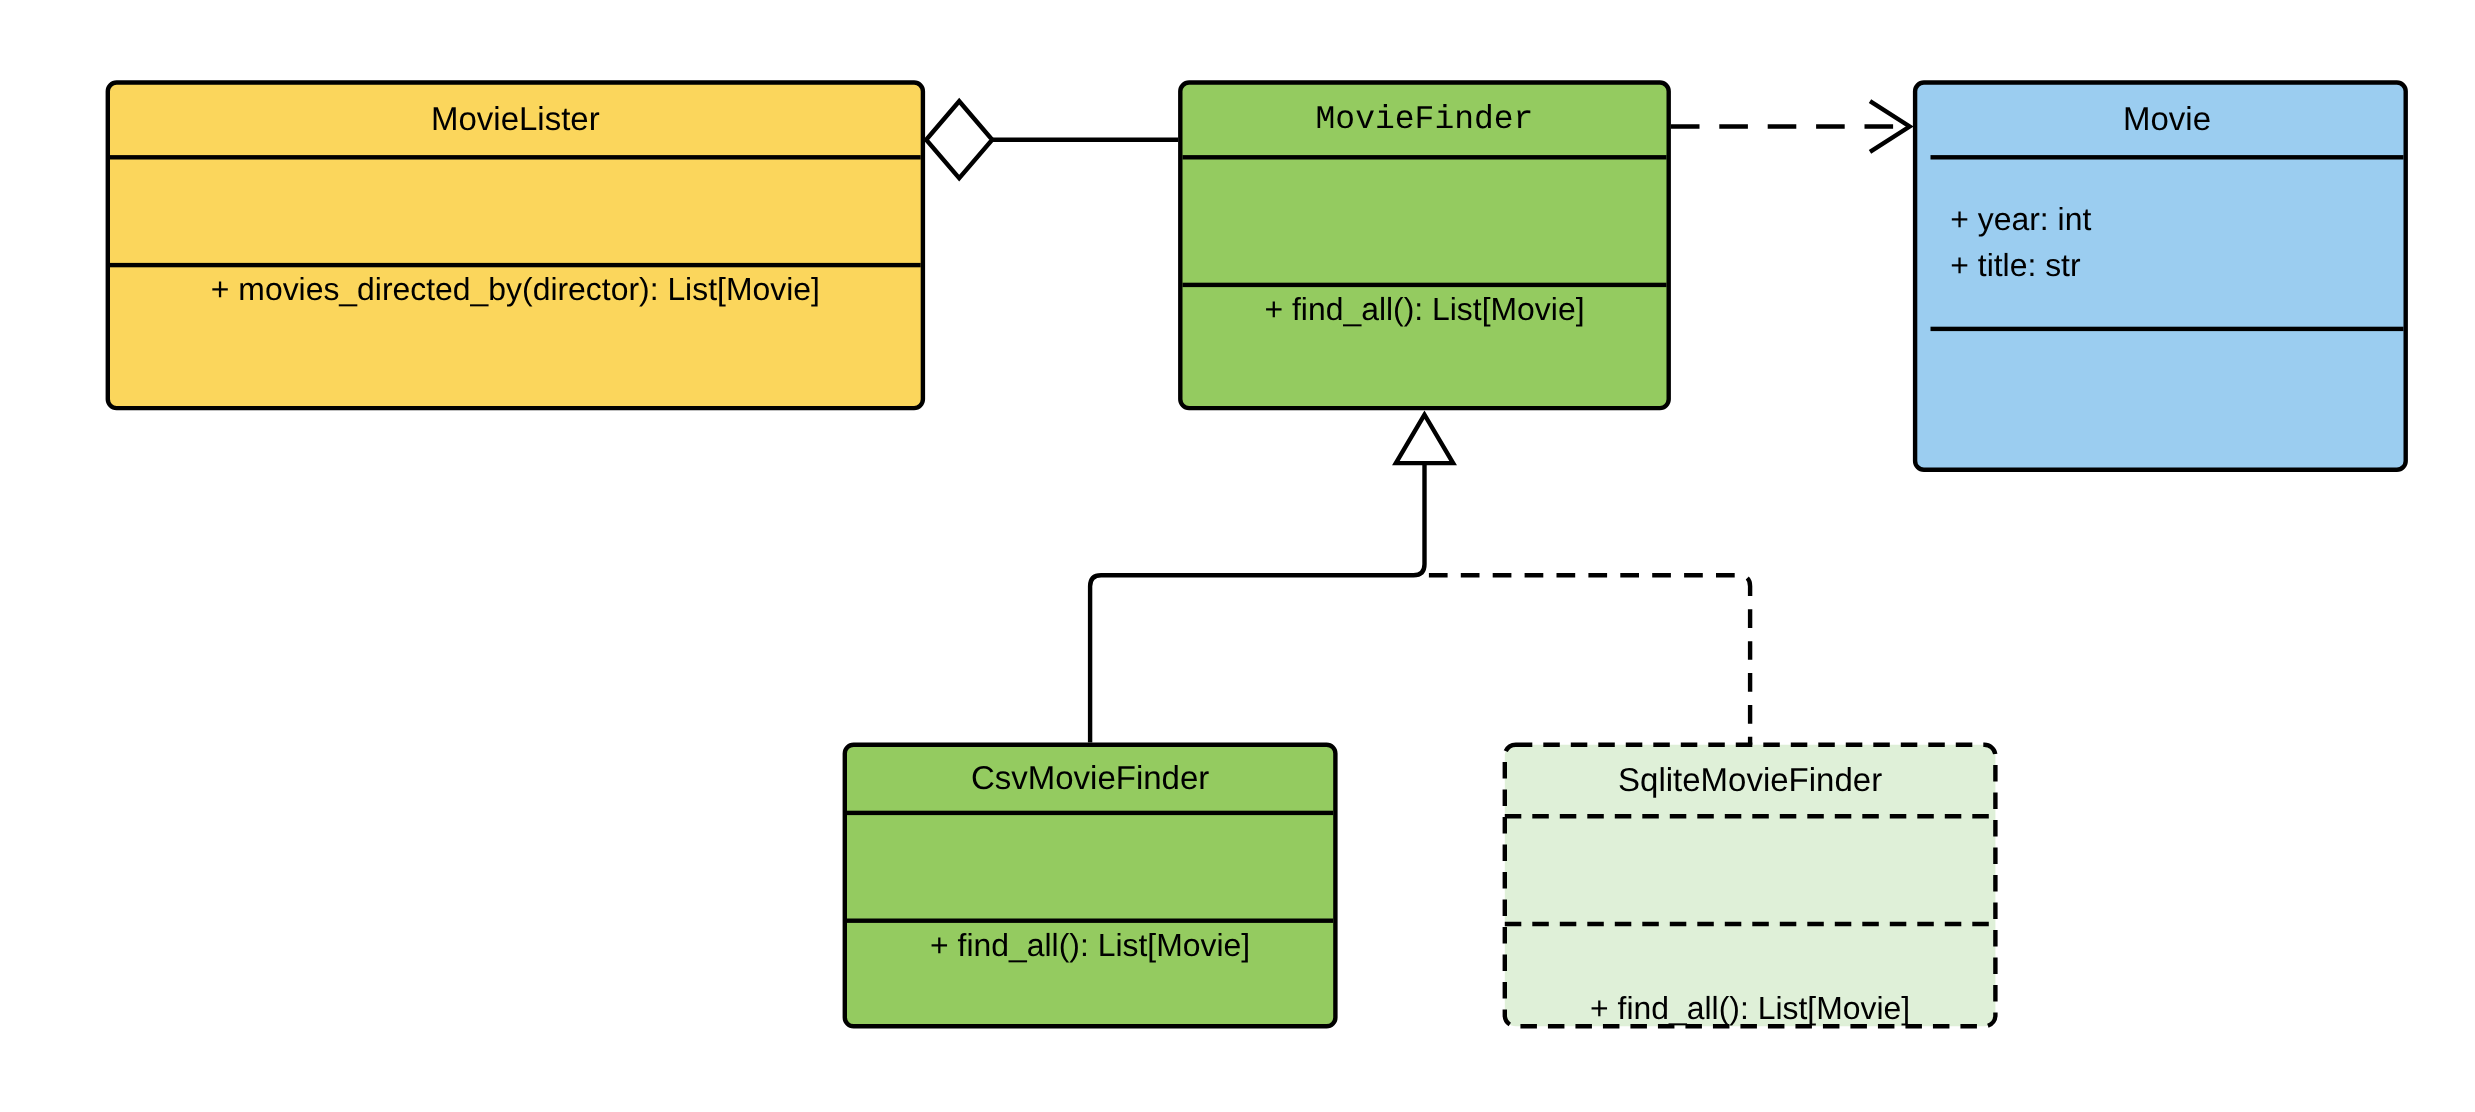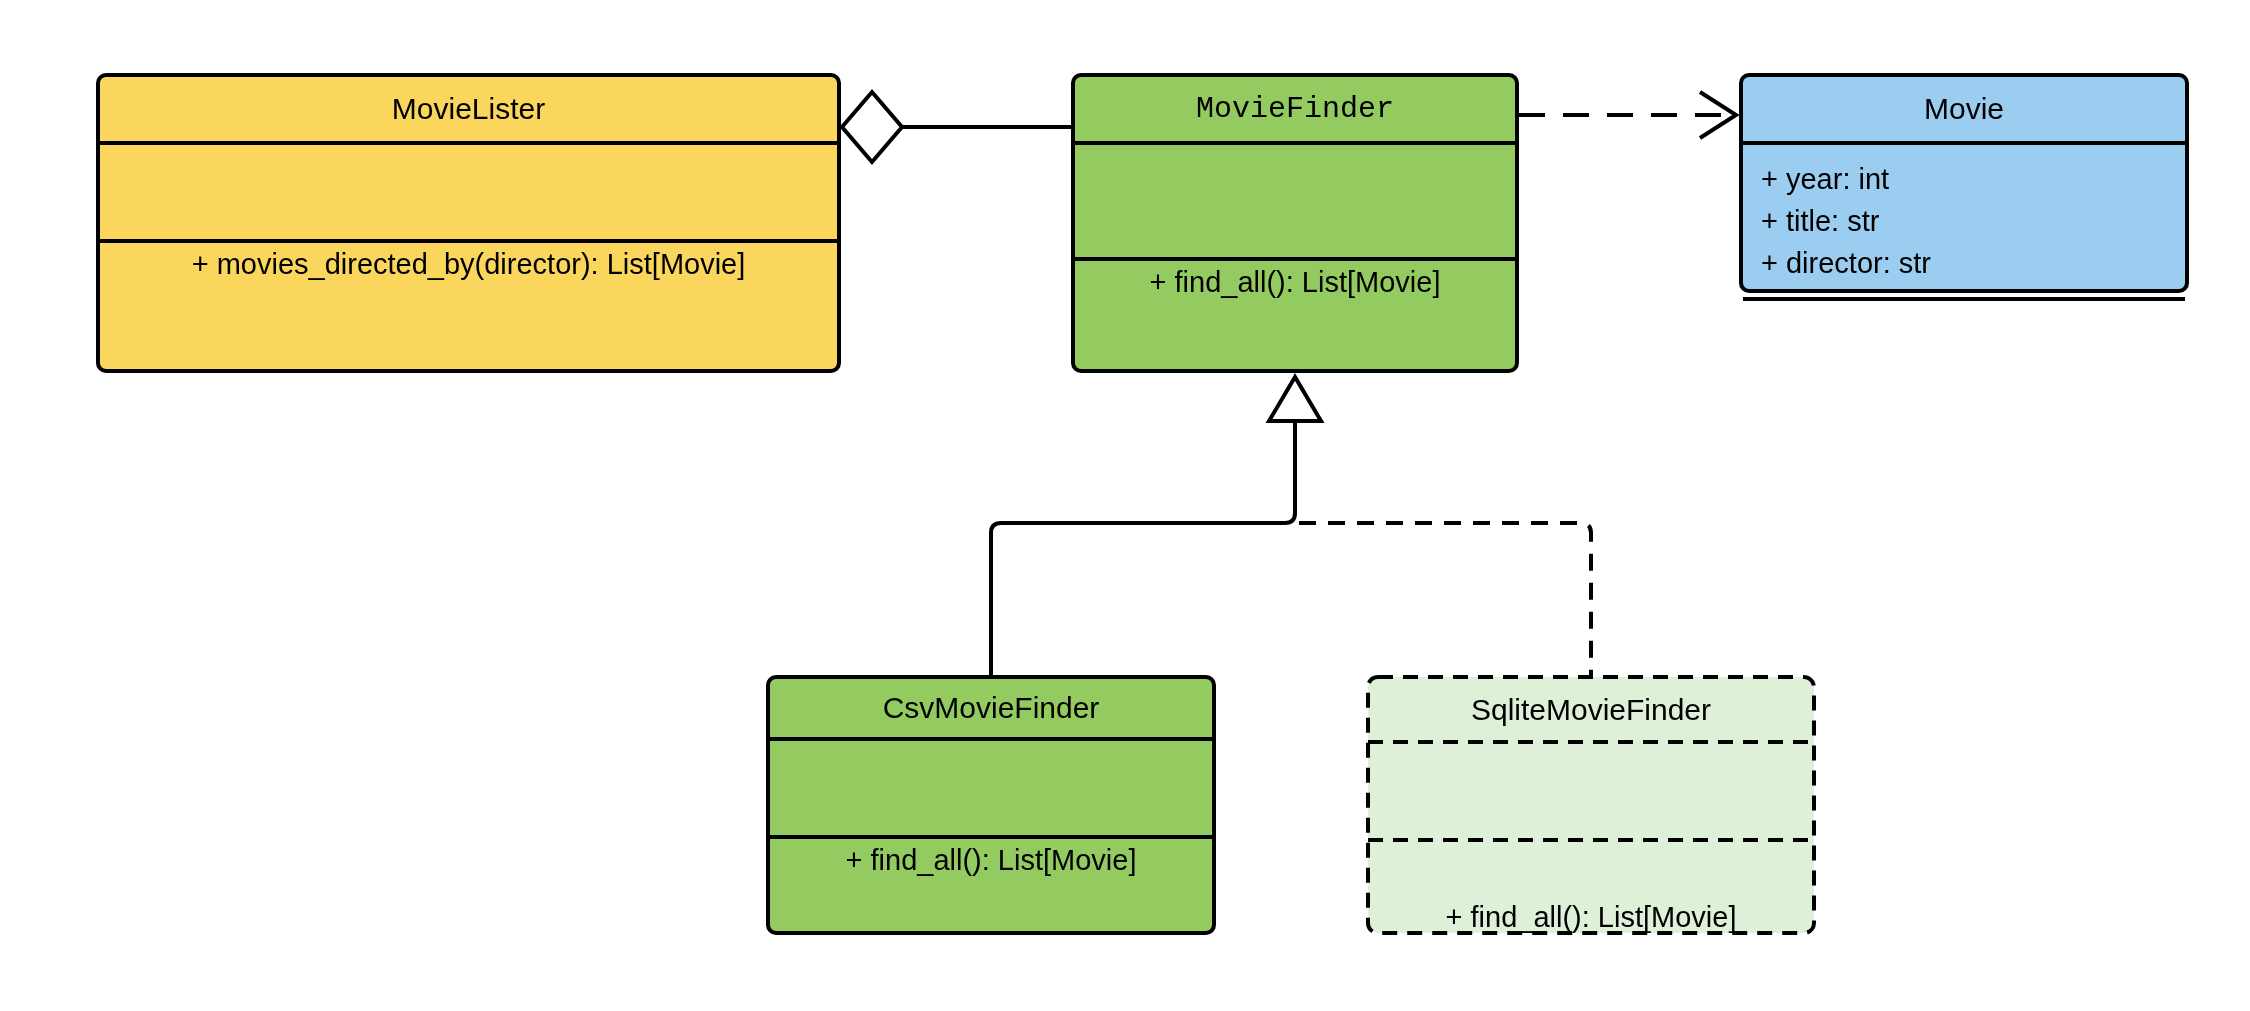--- a/index.html
+++ b/index.html
@@ -62,26 +62,25 @@
   </div>
 
   <div class="uml-class" style="left: 1055px; top: 73px; width: 448px; height: 300px; background-color: rgb(148, 203, 96);">
     <div class="uml-title" style="height:64px;font-family:Liberation Mono, monospace;">MovieFinder</div>
     <div class="uml-attrs" style="height:112px;"></div>
     <div class="uml-methods">
       <div class="member">+ find_all(): List[Movie]</div>
     </div>
   </div>
 
-  <div class="uml-class" style="left: 1723px; top: 73px; width: 450px; height: 220px; background-color: rgb(155, 205, 240);">
+  <div class="uml-class" style="left: 1723px; top: 73px; width: 450px; height: 356px; background-color: rgb(155, 205, 240); padding-left: 12px;">
     <div class="uml-title" style="height:64px;">Movie</div>
     <div class="uml-attrs" style="height:152px;">
       <div class="member">+ year: int</div>
       <div class="member">+ title: str</div>
-      <div class="member">+ director: str</div>
     </div>
     <div class="uml-methods"></div>
   </div>
 
   <div class="uml-class" style="left: 750px; top: 675px; width: 450px; height: 260px; background-color: rgb(148, 203, 96); text-align: right;">
     <div class="uml-title" style="height:58px;">CsvMovieFinder</div>
     <div class="uml-attrs" style="height:94px;"></div>
     <div class="uml-methods">
       <div class="member">+ find_all(): List[Movie]</div>
     </div>

